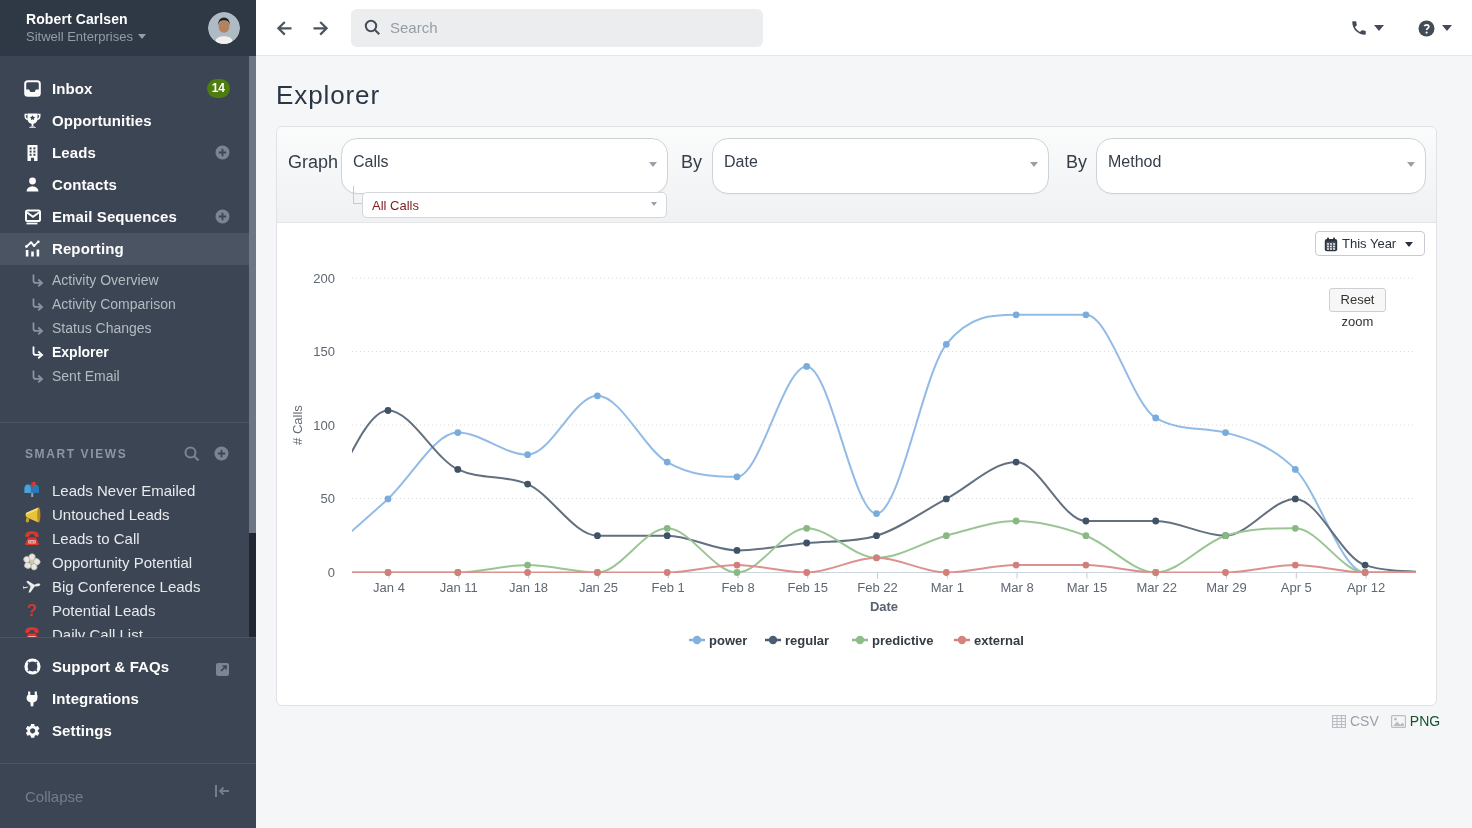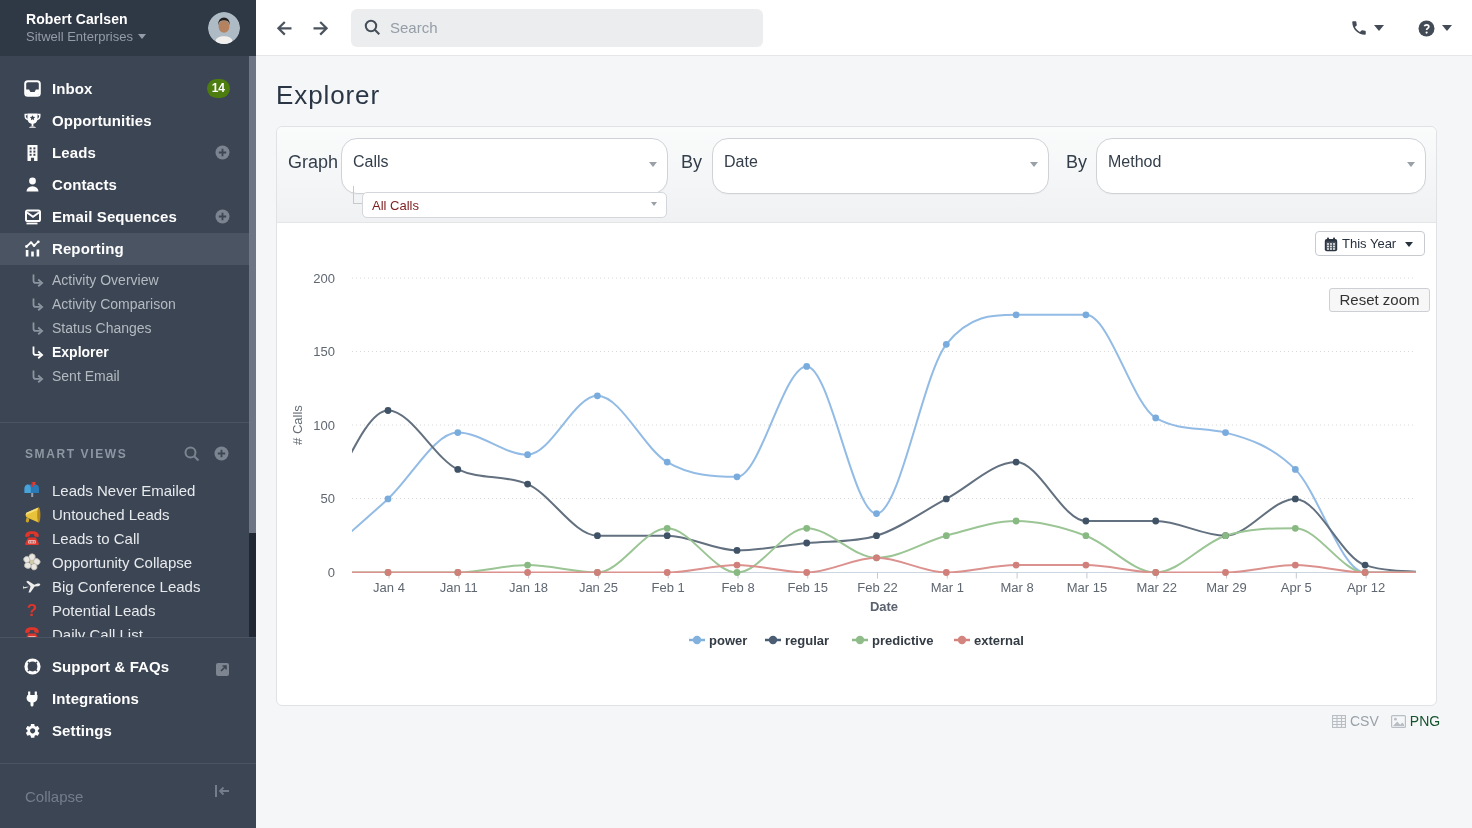--- a/index.html
+++ b/index.html
@@ -43,21 +43,21 @@
 .sel { position:absolute; height:56px; background:#fff; border:1px solid #cfd3d7; border-radius:16px; box-shadow:0 1px 1px rgba(0,0,0,.03); }
 .sel .tx { position:absolute; left:11px; top:14px; font-size:16px; color:#333e4a; }
 .sel .ar { position:absolute; right:10px; top:50%; margin-top:-4px; width:0; height:0; border-left:4px solid transparent; border-right:4px solid transparent; border-top:5px solid #9aa0a8; }
 .sel2 { position:absolute; height:26px; background:#fff; border:1px solid #d3d6da; border-radius:5px; }
 .sel2 .tx { position:absolute; left:9px; top:5px; font-size:13px; color:#7f1d1d; }
 .sel2 .ar { position:absolute; right:9px; top:50%; margin-top:-3px; width:0; height:0; border-left:3.5px solid transparent; border-right:3.5px solid transparent; border-top:4px solid #9aa0a8; }
 .conn { position:absolute; border-left:1px solid #c6cacd; border-bottom:1px solid #c6cacd; }
 .btn-year { position:absolute; left:1038px; top:104px; width:110px; height:25px; background:#fff; border:1px solid #c7cbcf; border-radius:4px;text-decoration:underline; }
 .btn-year .tx { position:absolute; left:26px; top:4px; font-size:13px; font-weight:500; color:#27313d; }
 .btn-year .ar { position:absolute; right:11px; top:10px; width:0; height:0; border-left:4.5px solid transparent; border-right:4.5px solid transparent; border-top:5.5px solid #27313d; }
-.btn-reset { position:absolute; left:1052px; top:161px; width:101px; height:24px; background:#f7f7f7; border:1px solid #cccfd3; border-radius:3px; font-size:15px; color:#333; text-align:center; line-height:22px; }
+.btn-reset { position:absolute; left:1052px; top:161px; width:57px; height:24px; background:#f7f7f7; border:1px solid #cccfd3; border-radius:3px; font-size:13px; color:#333; text-align:center; line-height:22px; }
 .export { position:absolute; left:1076px; top:656px; font-size:14px; color:#9aa1a9; }
 svg text { font-family:"Liberation Sans", sans-serif; }
 </style>
 </head>
 <body>
 <div class="app">
   <div class="sidebar">
     <div class="sb-head">
       <div class="sb-name">Robert Carlsen</div>
       <div class="sb-org">Sitwell Enterprises<span class="car"></span></div>
@@ -220,21 +220,21 @@
           <div class="em"><svg width="18" height="18" viewBox="0 0 18 18" style="">
               <g fill="#e9e7e2" stroke="#b9b5ac" stroke-width=".7">
                 <ellipse cx="9" cy="4.2" rx="3.2" ry="3.4" transform="rotate(12 9 4.2)"></ellipse>
                 <ellipse cx="13.8" cy="8.6" rx="3.4" ry="3" transform="rotate(35 13.8 8.6)"></ellipse>
                 <ellipse cx="11" cy="13.8" rx="3" ry="3.2" transform="rotate(-20 11 13.8)"></ellipse>
                 <ellipse cx="4.8" cy="12.4" rx="3.3" ry="3" transform="rotate(18 4.8 12.4)"></ellipse>
                 <ellipse cx="3.8" cy="6.6" rx="3" ry="3.2" transform="rotate(-30 3.8 6.6)"></ellipse>
               </g>
               <circle cx="8.8" cy="9" r="2.3" fill="#cfc9a8"></circle>
             </svg></div>
-          <div class="lb">Opportunity Collapse</div>
+          <div class="lb">Opportunity Potential</div>
         </div>
         <div class="sv-item" style="top:519px;">
           <div class="em"><svg width="18" height="18" viewBox="0 0 18 18" style="">
               <g transform="rotate(-12 9 9)">
                 <path d="M1.2 9.8 l6.3-.8 L4.2 3.6 l1.9-.5 5.4 5.1 3.4-.4 c1.4-.15 2.5.5 2.5 1.3 0 .8-1.1 1.45-2.5 1.3 l-3.4-.4 -5.4 5.1 -1.9-.5 3.3-5.4 -6.3-.8 -1.5 1.9 -1.1-.2 .7-2.6 -.7-2.6 1.1-.2 Z" fill="#ececea"></path>
               </g>
             </svg></div>
           <div class="lb">Big Conference Leads</div>
         </div>
         <div class="sv-item" style="top:543px;">

